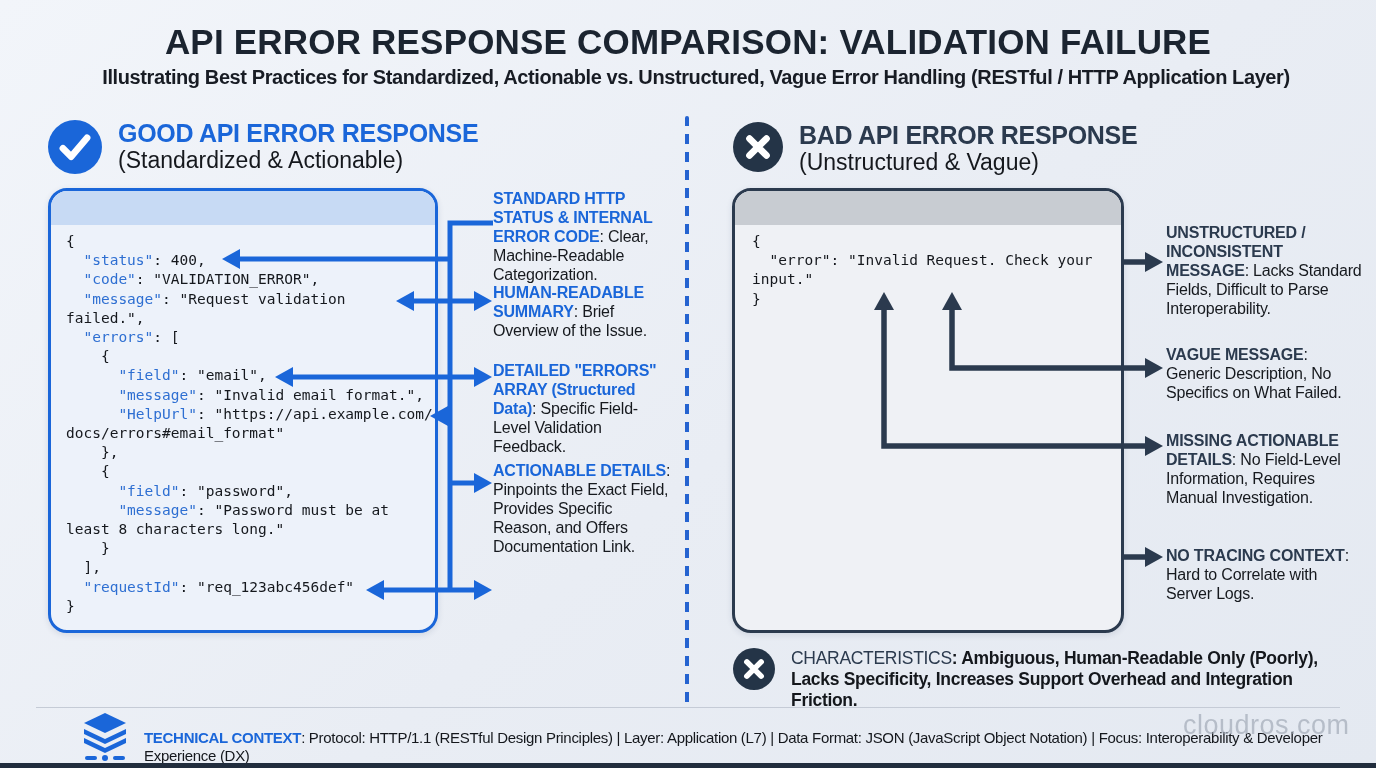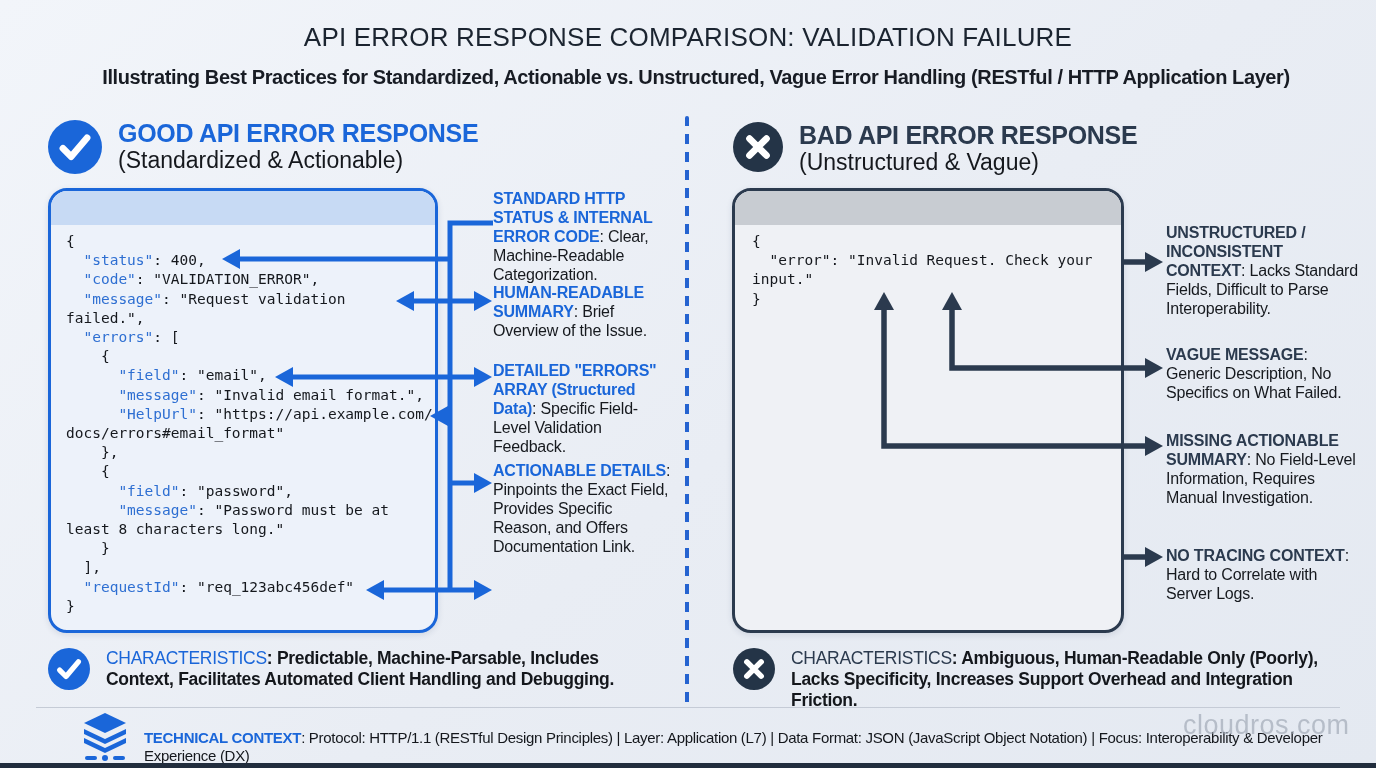--- a/index.html
+++ b/index.html
@@ -1,21 +1,21 @@
 <!DOCTYPE html>
 <html><head>
 <meta charset="utf-8">
 <style>
   html,body{margin:0;padding:0;background:#dfe4ec;}
   .canvas{position:relative;width:1376px;height:768px;overflow:hidden;
     background:linear-gradient(140deg,#f2f5fa 0%,#e9edf4 55%,#e4e9f1 100%);
     font-family:"Liberation Sans",sans-serif;color:#15181d;}
   .abs{position:absolute;}
   
-  .main-title{left:0;top:22px;width:1376px;text-align:center;font-size:26px;font-weight:400;
+  .main-title{left:0;top:22px;width:1376px;text-align:center;font-size:35px;font-weight:700;
     color:#1b2430;letter-spacing:.2px;}
   .sub-title{left:0;top:66px;width:1376px;text-align:center;font-size:20px;font-weight:700;
     color:#181c24;letter-spacing:-.4px;margin-left:8px;}
   
   .panel-header{display:flex;gap:16px;align-items:flex-start;}
   .badge{width:54px;height:54px;flex:none;}
   .ph-title{font-size:25px;font-weight:700;letter-spacing:-.3px;line-height:27px;}
   .ph-title.good{color:#1a66d9;}
   .ph-title.bad{color:#2b3a4e;}
   .ph-sub{font-size:23px;font-weight:400;color:#15181d;line-height:26px;}
@@ -128,23 +128,23 @@
       <div class="code-line"><span class="cp">}</span></div>
     </div>
 
   <div class="abs v-divider"></div>
 
   <div class="abs ann" style="left:493px;top:283px;width:180px;"><span class="ann-t good">HUMAN-READABLE SUMMARY</span><span class="ann-b">: Brief Overview of the Issue.</span></div>
   <div class="abs ann" style="left:493px;top:189px;width:180px;"><span class="ann-t good">STANDARD HTTP STATUS &amp; INTERNAL ERROR CODE</span><span class="ann-b">: Clear, Machine-Readable Categorization.</span></div>
   <div class="abs ann" style="left:493px;top:361px;width:180px;"><span class="ann-t good">DETAILED "ERRORS" ARRAY (Structured Data)</span><span class="ann-b">: Specific Field-Level Validation Feedback.</span></div>
   <div class="abs ann" style="left:493px;top:461px;width:180px;"><span class="ann-t good">ACTIONABLE DETAILS</span><span class="ann-b">: Pinpoints the Exact Field, Provides Specific Reason, and Offers Documentation Link.</span></div>
 
-  <div class="abs ann" style="left:1166px;top:223px;width:198px;"><span class="ann-t bad">UNSTRUCTURED / INCONSISTENT CONTEXT</span><span class="ann-b">: Lacks Standard Fields, Difficult to Parse Interoperability.</span></div>
+  <div class="abs ann" style="left:1166px;top:223px;width:198px;"><span class="ann-t bad">UNSTRUCTURED / INCONSISTENT MESSAGE</span><span class="ann-b">: Lacks Standard Fields, Difficult to Parse Interoperability.</span></div>
   <div class="abs ann" style="left:1166px;top:345px;width:198px;"><span class="ann-t bad">VAGUE MESSAGE</span><span class="ann-b">: Generic Description, No Specifics on What Failed.</span></div>
-  <div class="abs ann" style="left:1166px;top:431px;width:198px;"><span class="ann-t bad">MISSING ACTIONABLE SUMMARY</span><span class="ann-b">: No Field-Level Information, Requires Manual Investigation.</span></div>
+  <div class="abs ann" style="left:1166px;top:431px;width:198px;"><span class="ann-t bad">MISSING ACTIONABLE DETAILS</span><span class="ann-b">: No Field-Level Information, Requires Manual Investigation.</span></div>
   <div class="abs ann" style="left:1166px;top:546px;width:198px;"><span class="ann-t bad">NO TRACING CONTEXT</span><span class="ann-b">: Hard to Correlate with Server Logs.</span></div>
 
   <svg class="overlay" width="1376" height="768" viewBox="0 0 1376 768">
 
     <path class="gline" d="M493 223 H450 V590"></path>
     <path class="gline" d="M240 259 H450"></path>
     <polygon class="ghead" points="222,259 240,249 240,269"></polygon>
     <path class="gline" d="M414 301 H476"></path>
     <polygon class="ghead" points="396,301 414,291 414,311"></polygon>
     <polygon class="ghead" points="492,301 474,291 474,311"></polygon>
@@ -164,29 +164,20 @@
     <path class="bline" d="M952 310 V368 H1148"></path>
     <polygon class="bhead" points="952,292 942,310 962,310"></polygon>
     <polygon class="bhead" points="1163,368 1145,358 1145,378"></polygon>
     <path class="bline" d="M884 310 V446 H1148"></path>
     <polygon class="bhead" points="884,292 874,310 894,310"></polygon>
     <polygon class="bhead" points="1163,446 1145,436 1145,456"></polygon>
     <path class="bline" d="M1124 557 H1148"></path>
     <polygon class="bhead" points="1163,557 1145,547 1145,567"></polygon>
   </svg>
 
-  <div class="abs char-row" style="left:48px;top:648px;width:620px;">
-    <div class="char-badge">
-      <svg viewBox="0 0 56 56" width="42" height="42">
-          <circle cx="28" cy="28" r="28" fill="#1a66d9"></circle>
-          <path d="M15.5 29.5 L24 38 L40.5 18.5" stroke="#fff" stroke-width="7" fill="none" stroke-linecap="round" stroke-linejoin="round"></path>
-        </svg>
-    </div>
-    <div class="char-text" style="width:562px;"><span class="char-label good">CHARACTERISTICS</span><span>: Predictable, Machine-Parsable, Includes Context, Facilitates Automated Client Handling and Debugging.</span></div>
-  </div>
   <div class="abs char-row" style="left:733px;top:648px;width:630px;">
     <div class="char-badge">
       <svg viewBox="0 0 56 56" width="42" height="42">
           <circle cx="28" cy="28" r="28" fill="#243447"></circle>
           <path d="M18.5 18.5 L37.5 37.5 M37.5 18.5 L18.5 37.5" stroke="#fff" stroke-width="7.5" fill="none" stroke-linecap="round"></path>
         </svg>
     </div>
     <div class="char-text" style="width:572px;"><span class="char-label bad">CHARACTERISTICS</span><span>: Ambiguous, Human-Readable Only (Poorly), Lacks Specificity, Increases Support Overhead and Integration Friction.</span></div>
   </div>
 

